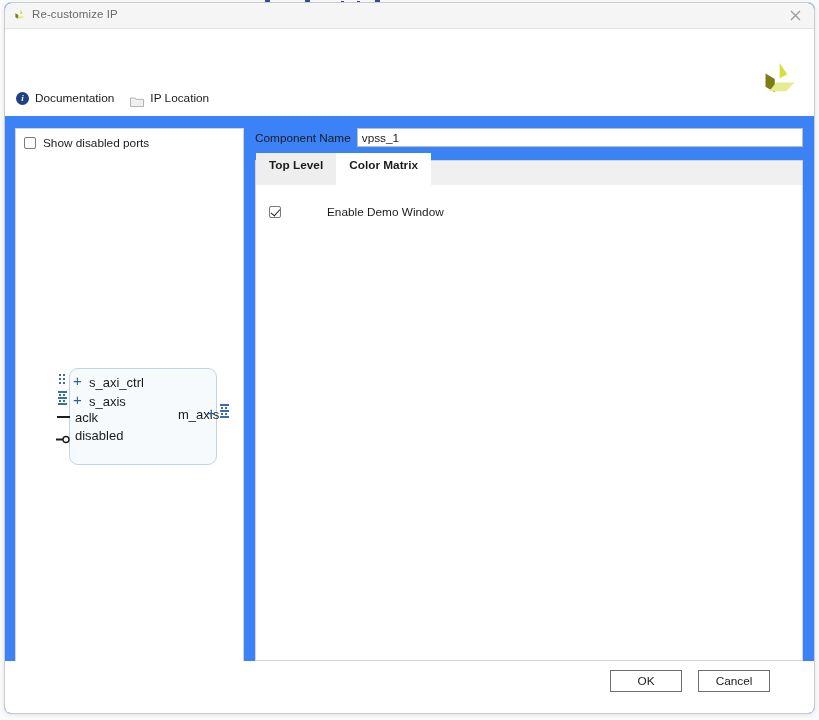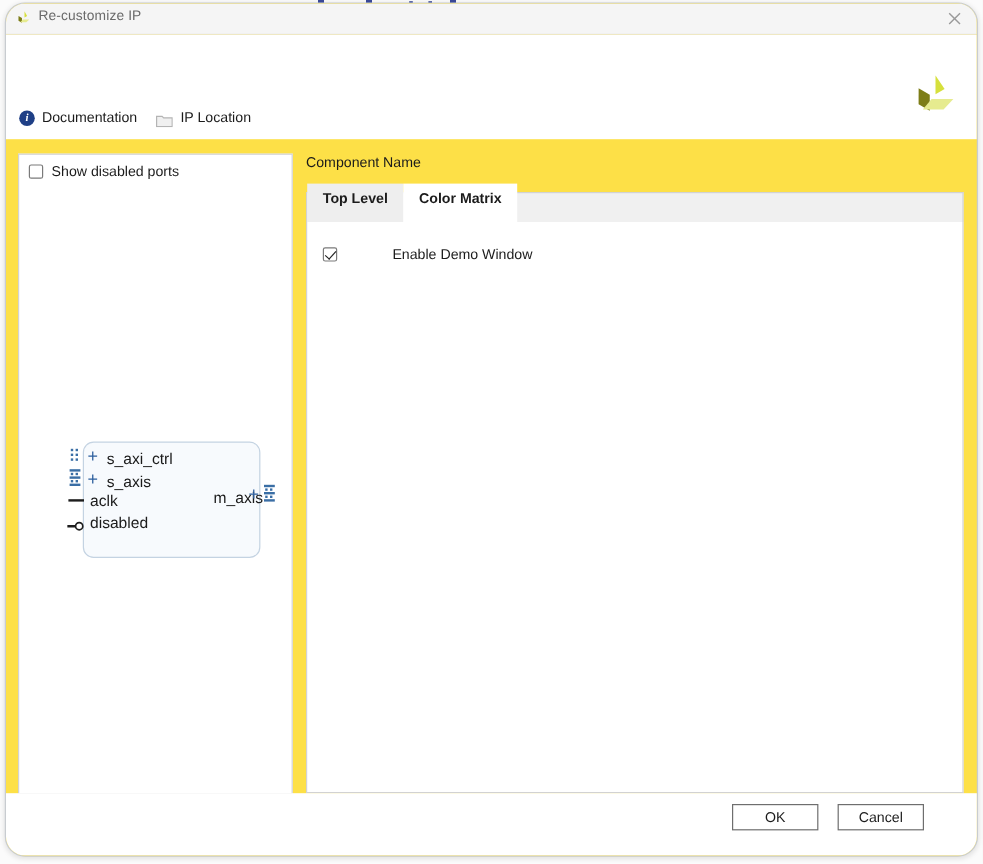--- a/index.html
+++ b/index.html
@@ -31,23 +31,23 @@
     background: #3a4a9a;
     display: block;
   }
 
   
   #dialog {
     position: absolute;
     left: 4px; top: 2px;
     width: 811px;
     height: 712px;
-    background: #fde047;
+    background: #3b82f6;
     border: 1px solid #c8ccd0;
-    border-radius: 17px;
+    border-radius: 7px;
     box-sizing: border-box;
     box-shadow: 0 1px 4px rgba(0,0,0,0.10);
     overflow: hidden;
   }
 
   
   #titlebar {
     position: relative;
     height: 25px;
     background: #f5f5f5;
@@ -467,20 +467,21 @@
             <i style="left:5px;top:9px"></i>
           <span style="top:12px"></span>
         </span>
       </div>
     </div>
 
     <div id="right-pane">
 
       <div id="comp-name-row">
         <span id="comp-name-label">Component Name</span>
+        <input id="comp-name-input" type="text" value="vpss_1" style="">
       </div>
 
       <div id="tab-widget">
         <div id="tab-strip">
           <div class="tab">Top Level</div>
           <div class="tab active">Color Matrix</div>
         </div>
         <div id="tab-panel">
           <div id="enable-demo-row">
             <span class="checkbox checked"></span>

